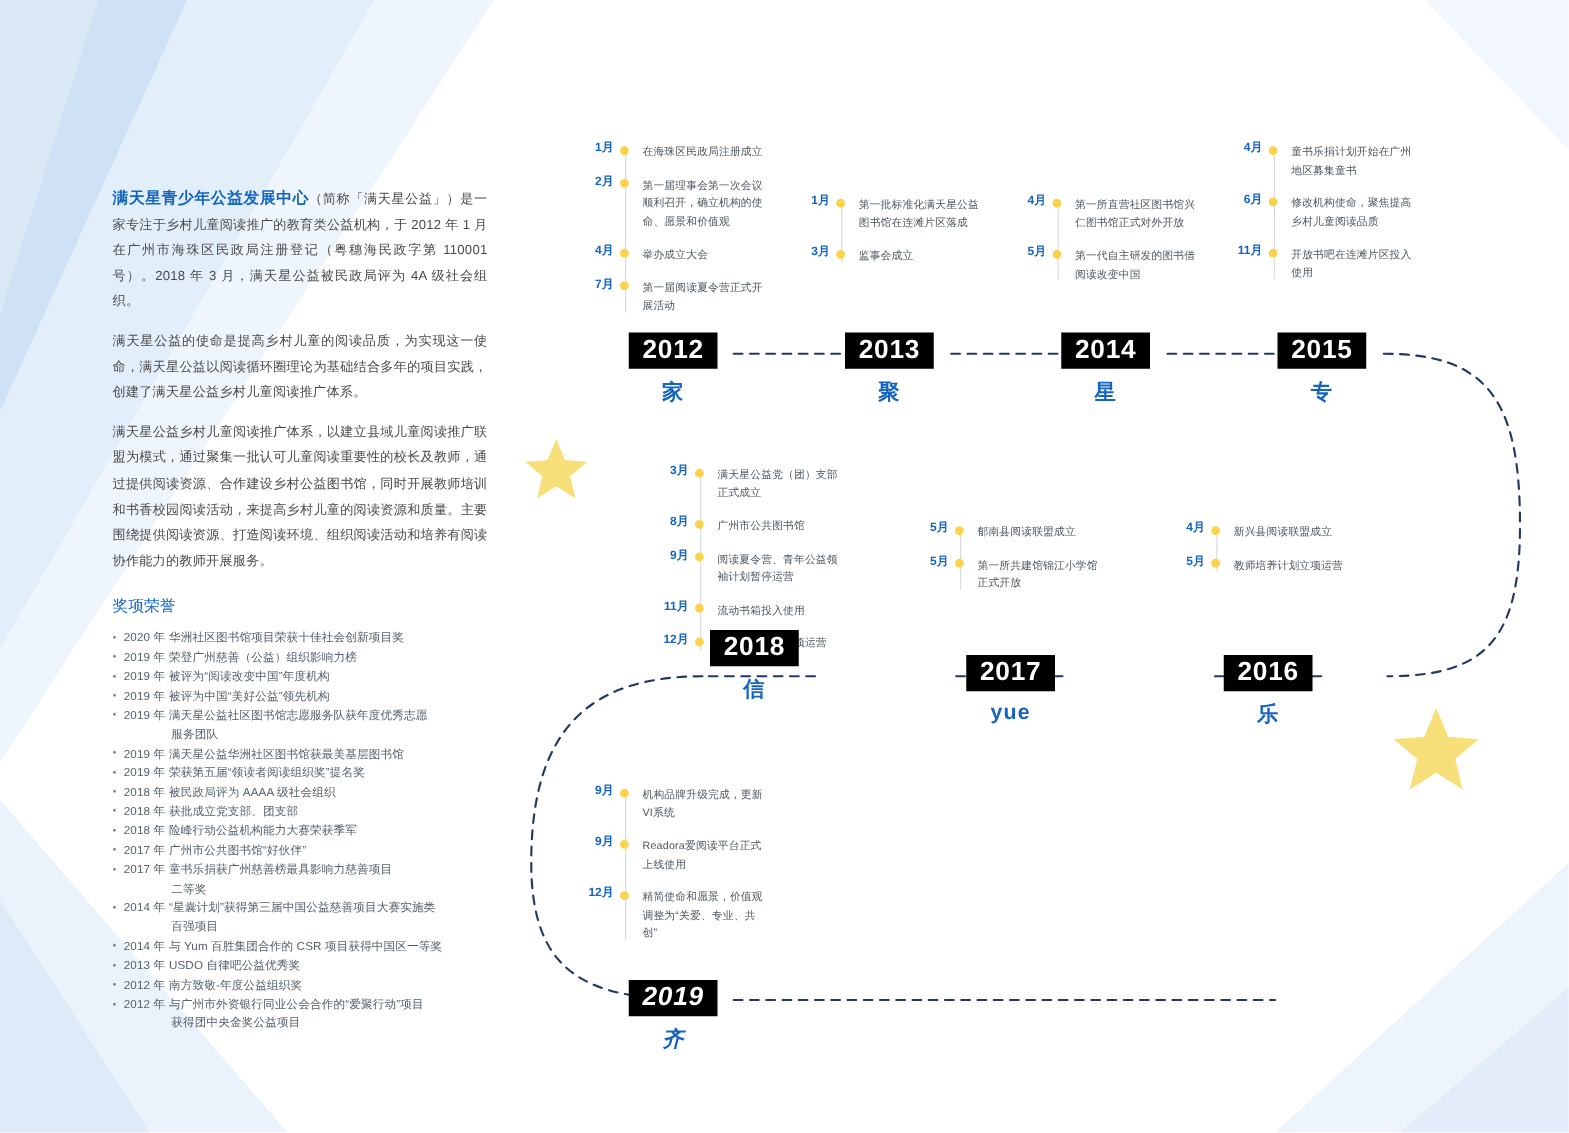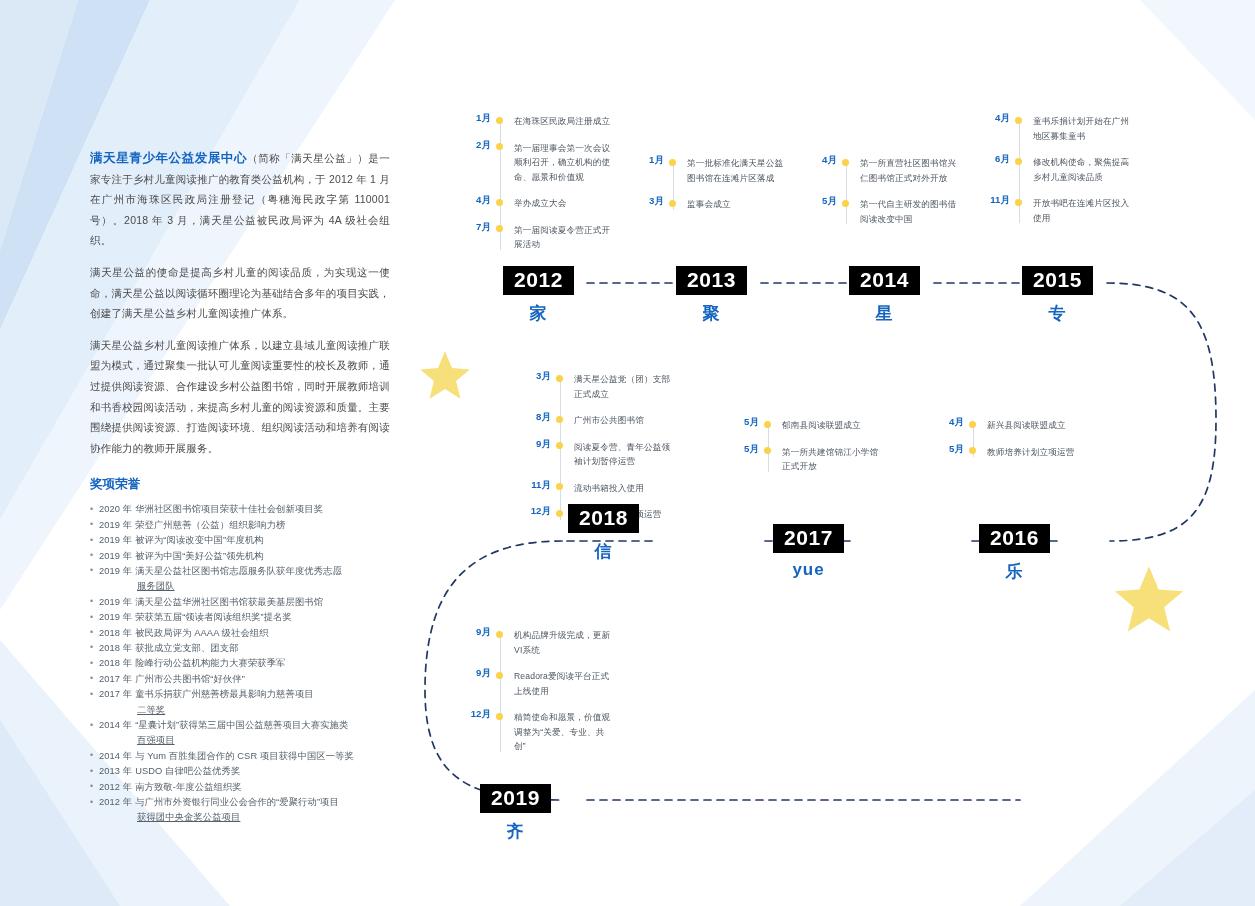--- a/index.html
+++ b/index.html
@@ -17,32 +17,32 @@
   
   .left-col {
     position:absolute; left:90px; top:104px; width:300px; z-index:3;margin-top:44px;
   }
   .intro-p {
     font-size:10.5px; line-height:20.6px; color:#4a4a4a;
     text-align:justify; margin-bottom:11px; letter-spacing:.2px;
   }
   .org-name { color:#1565C0; font-weight:bold; font-size:12.6px; }
   .awards-title {
-    color:#1565C0; font-weight:bold; font-size:12.6px;
+    color:#1565C0; font-weight:normal; font-size:12.6px;
     margin-top:18px; margin-bottom:9px;
   }
   .award-item {
     font-size:9.3px; line-height:15.4px; color:#55606b;
     padding-left:9px; position:relative; letter-spacing:.1px;
   }
   .award-item:before {
     content:"\2022"; position:absolute; left:0; top:-0.5px; color:#7f8c99; font-size:9px;
   }
   .award-year { margin-right:3px; }
-  .award-cont { padding-left:9px;text-decoration:underline; }
+  .award-cont { padding-left:9px; }
   .award-cont:before { content:""; }
 
   .year-badge {
     position:absolute; z-index:4; text-align:center;
   }
   .year-badge .box {
     display:inline-block; background:#000000; color:#fff;
     font-size:21px; font-weight:bold; letter-spacing:.6px;
     padding:3px 11px 4px 11px; line-height:1.05;
   }
@@ -172,21 +172,21 @@
   <span class="word">信</span>
 </div>
 <div class="year-badge" style="left:773px; top:524px;">
   <span class="box">2017</span>
   <span class="word">yue</span>
 </div>
 <div class="year-badge" style="left:979px; top:524px;">
   <span class="box">2016</span>
   <span class="word">乐</span>
 </div>
-<div class="year-badge" style="left:480px; top:784px;">
+<div class="year-badge" style="left:503px; top:784px;font-style:italic;">
   <span class="box">2019</span>
   <span class="word">齐</span>
 </div>
 
 <div class="evgroup" style="left:500px; top:114px; width:120px;">
   <div class="rule"></div>
 <div class="ev">
       <span class="month">1月</span>
       <span class="dot"></span>
       <span class="txt">在海珠区民政局注册成立</span>

